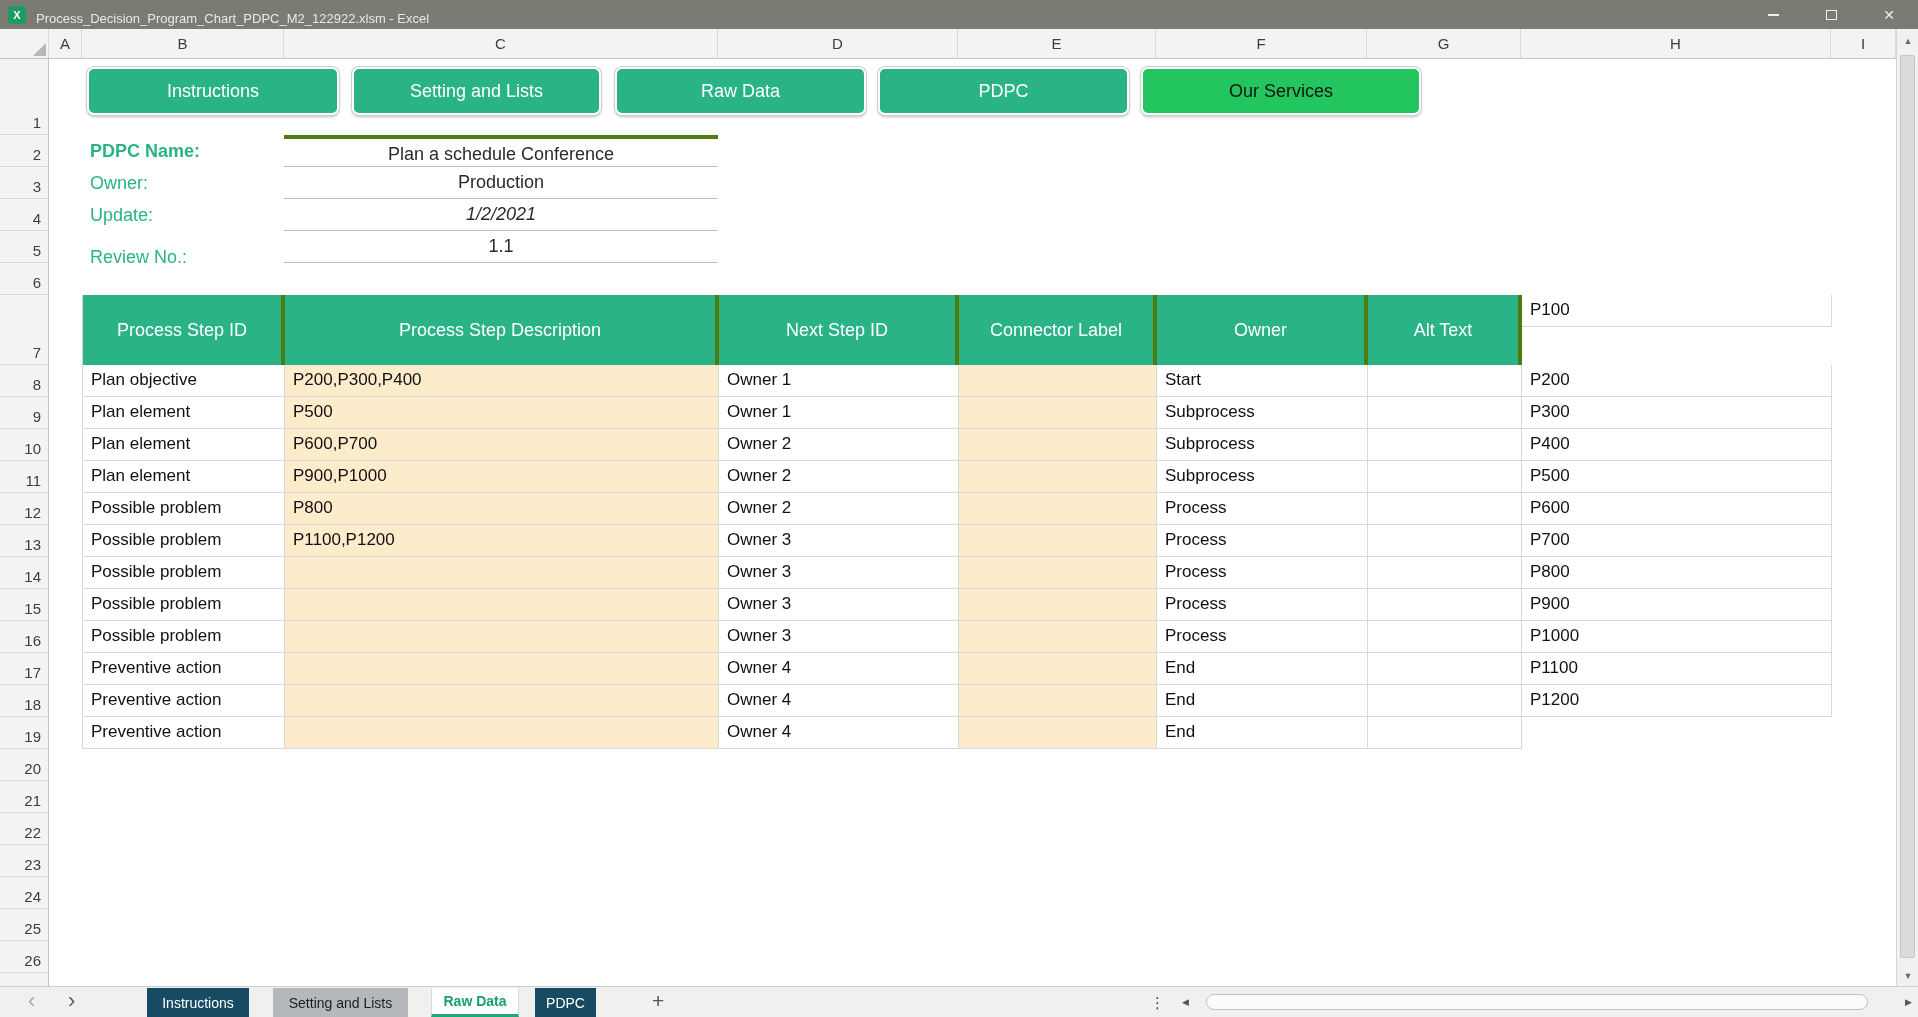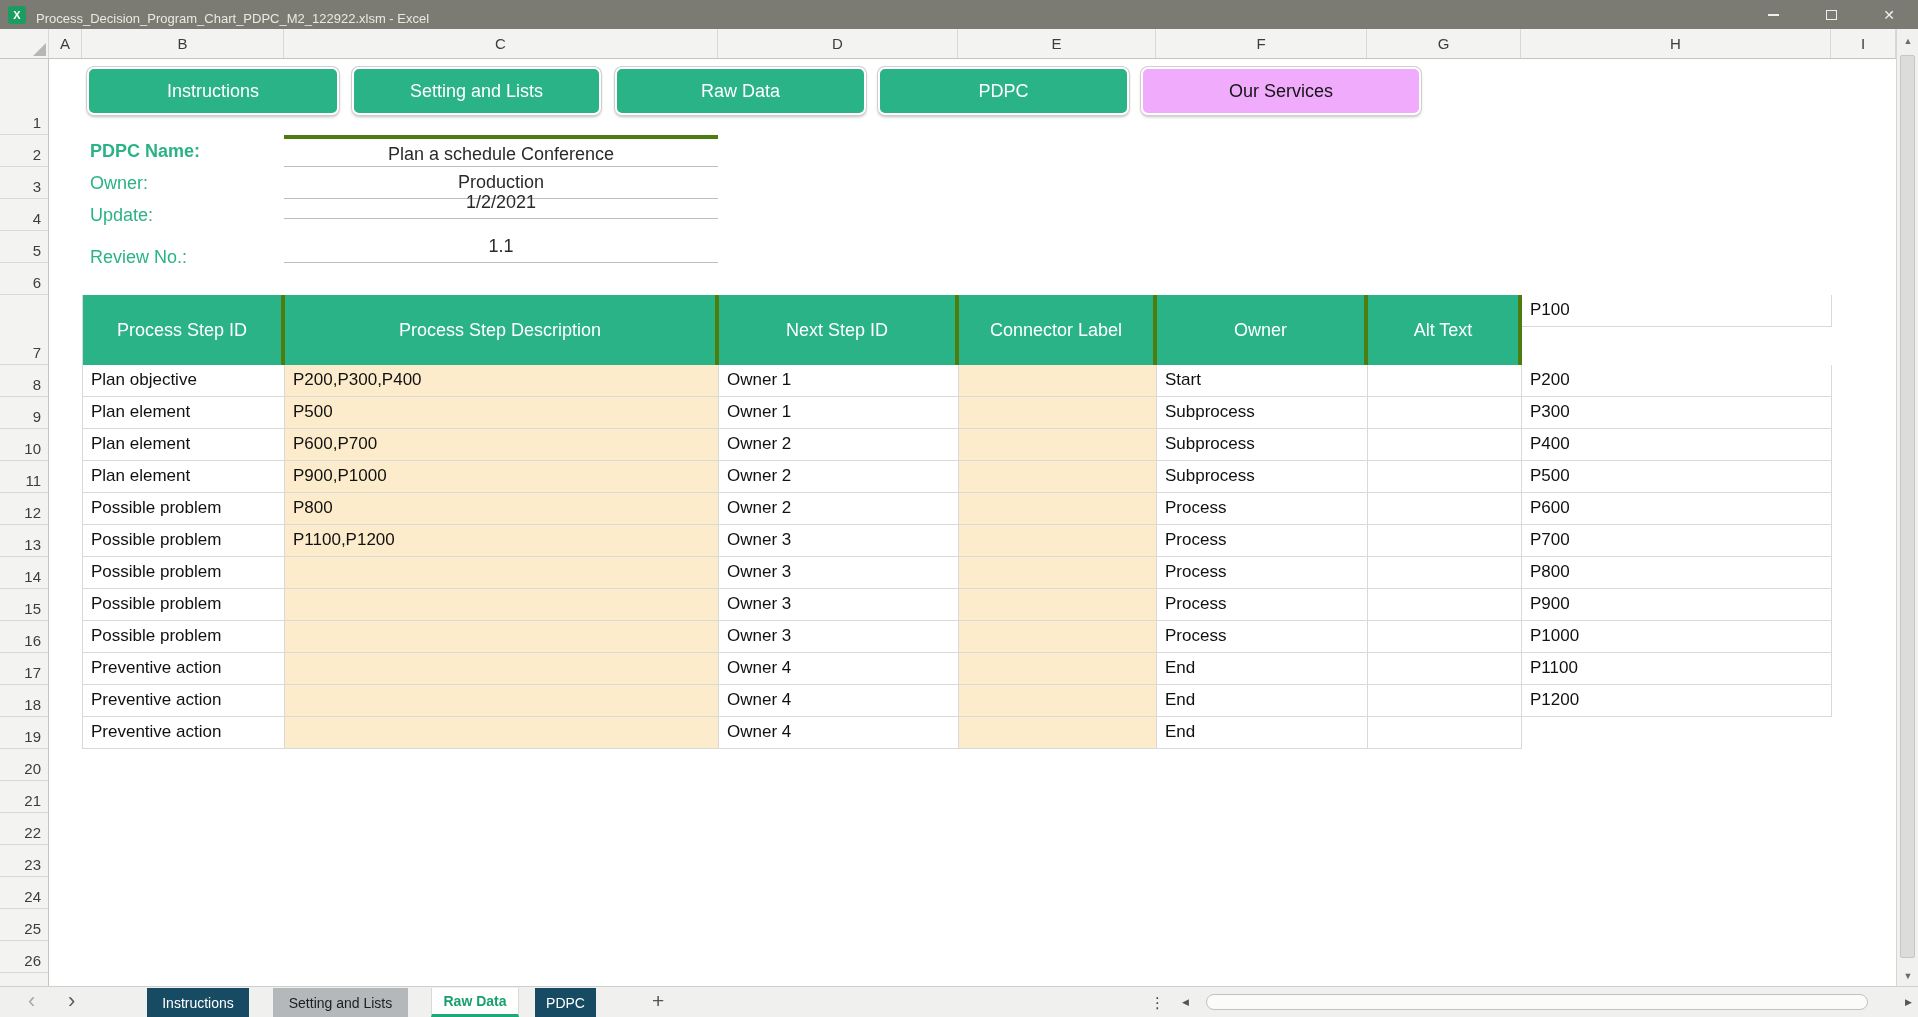--- a/index.html
+++ b/index.html
@@ -43,21 +43,21 @@
          padding:0 7px 3px 0;font-size:15px;color:#3d3d3d;border-bottom:1px solid var(--hdr-border);}
 
   
   .sheet{position:absolute;left:49px;top:59px;width:1847px;height:927px;background:#fff;overflow:hidden;}
   #shape-buttons,#form-rows{position:absolute;inset:0;}
 
   .shape-btn{position:absolute;top:8px;height:48px;display:flex;align-items:center;justify-content:center;
              font-size:18px;border-radius:7px;border:2px solid #fff;cursor:pointer;
              box-shadow:0 0 0 1px #cfcfcd,0 2px 3px rgba(0,0,0,0.25);}
   .shape-btn.green{background:var(--green);color:#fff;}
-  .shape-btn.gray{background:#f0abfc;color:#141414;}
+  .shape-btn.gray{background:#22c55e;color:#141414;}
 
   .form-label{position:absolute;left:41px;height:32px;line-height:32px;font-size:18px;color:var(--green);}
   .form-value{position:absolute;left:235px;width:434px;height:32px;line-height:30px;text-align:center;
               font-size:18px;color:#2b2b2b;border-bottom:1px solid #bdbdbd;}
   .form-value.first{border-top:4px solid #4d7c0f;}
 
   #data-table{position:absolute;left:33px;top:236px;display:grid;
               grid-template-columns:202px 434px 240px 198px 211px 154px 310px;
               border-left:1px solid var(--grid-border);}
   .th{height:70px;background:var(--green);color:#fff;font-size:18px;display:flex;
@@ -171,21 +171,21 @@
         <div class="shape-btn green" style="left: 566px; width: 251px;">Raw Data</div>
         <div class="shape-btn green" style="left: 829px; width: 251px;">PDPC</div>
         <div class="shape-btn gray" style="left: 1092px; width: 280px;">Our Services</div>
       </div>
     <div id="form-rows">
         <div class="form-label" style="top: 76px; font-weight: bold;">PDPC Name:</div>
         <div class="form-value first" style="top: 76px;">Plan a schedule Conference</div>
         <div class="form-label" style="top: 108px;">Owner:</div>
         <div class="form-value" style="top: 108px;">Production</div>
         <div class="form-label" style="top: 140px;">Update:</div>
-        <div class="form-value" style="top: 128px;">1/2/2021</div>
+        <div class="form-value" style="top: 140px; font-style: italic;">1/2/2021</div>
         <div class="form-label" style="top: 182px;">Review No.:</div>
         <div class="form-value" style="top: 172px;">1.1</div>
       </div>
     <div id="data-table">
         <div class="th">Process Step ID</div>
         <div class="th">Process Step Description</div>
         <div class="th">Next Step ID</div>
         <div class="th">Connector Label</div>
         <div class="th">Owner</div>
         <div class="th">Alt Text</div>

